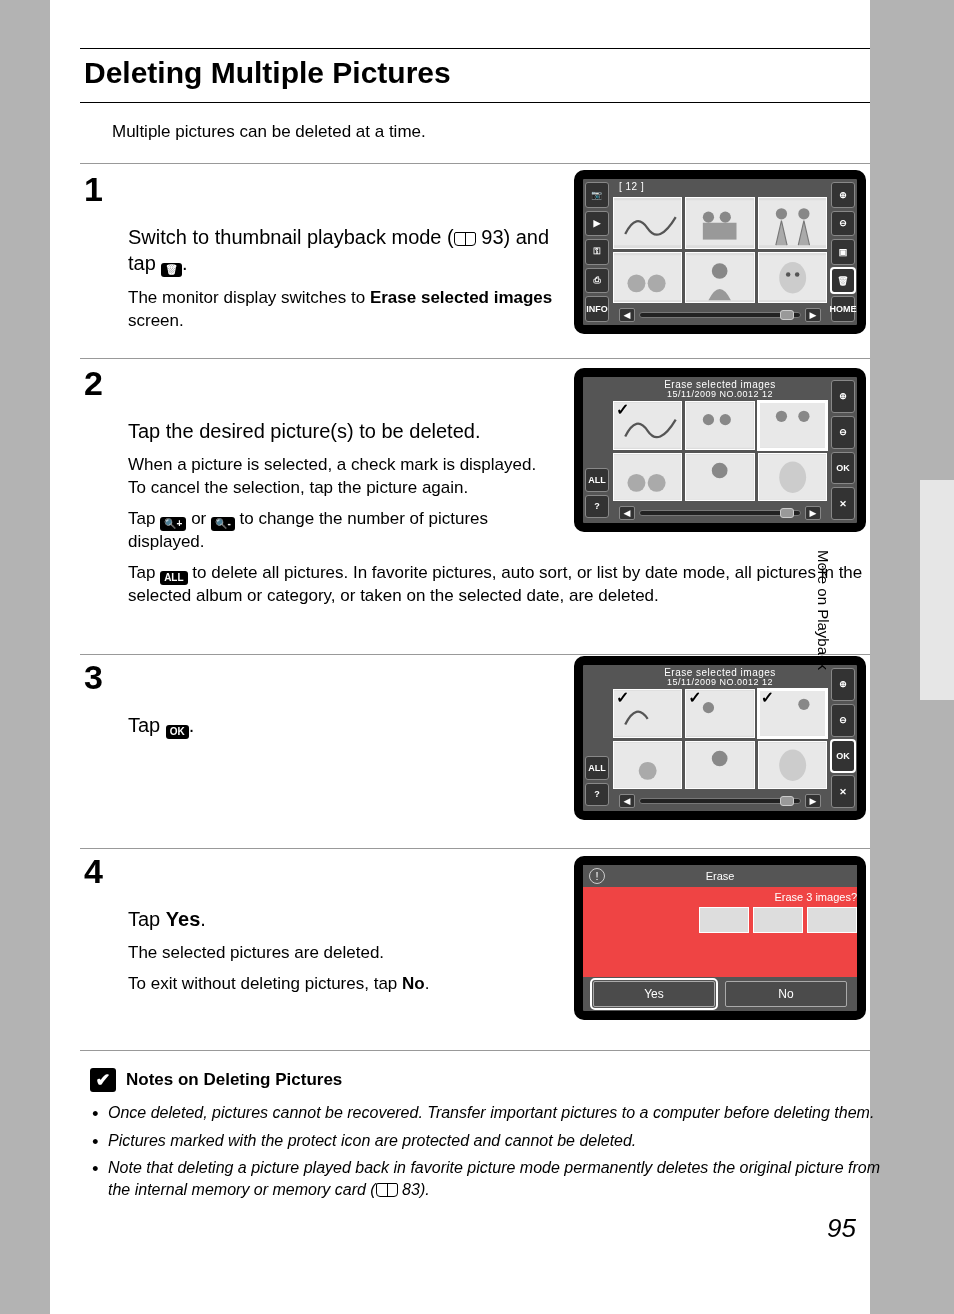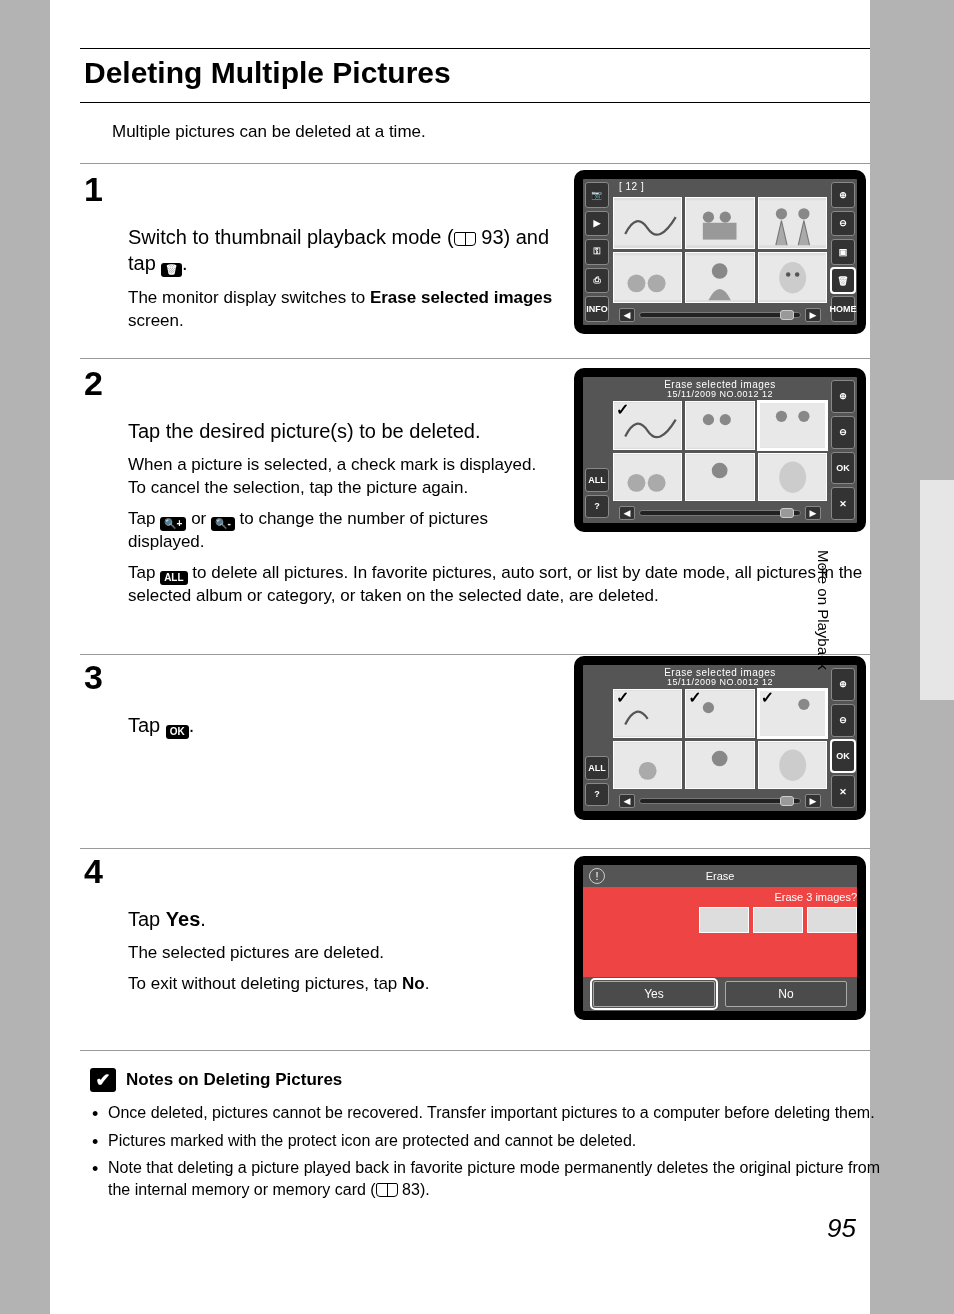--- a/index.html
+++ b/index.html
@@ -239,21 +239,21 @@
 
   
   .notes { position: absolute; top: 1070px; left: 40px; width: 790px; }
   .notes-h { font-weight: 800; font-size: 17px; margin-left: 36px; }
   .notes-icon {
     position: absolute; left: 0; top: -2px;
     width: 26px; height: 24px; background:#000; border-radius:3px;
     color:#fff; font-size:18px; font-weight:900;
     display:flex; align-items:center; justify-content:center;
   }
-  .notes ul { list-style: none; margin-top: 12px; }
+  .notes ul { list-style: none; margin-top: 12px; font-style: italic; }
   .notes li {
     position: relative;
     padding-left: 18px;
     font-size: 16px;
     line-height: 1.35;
     margin-bottom: 6px;
   }
   .notes li::before {
     content: "•";
     position: absolute; left: 2px; top: 0;

